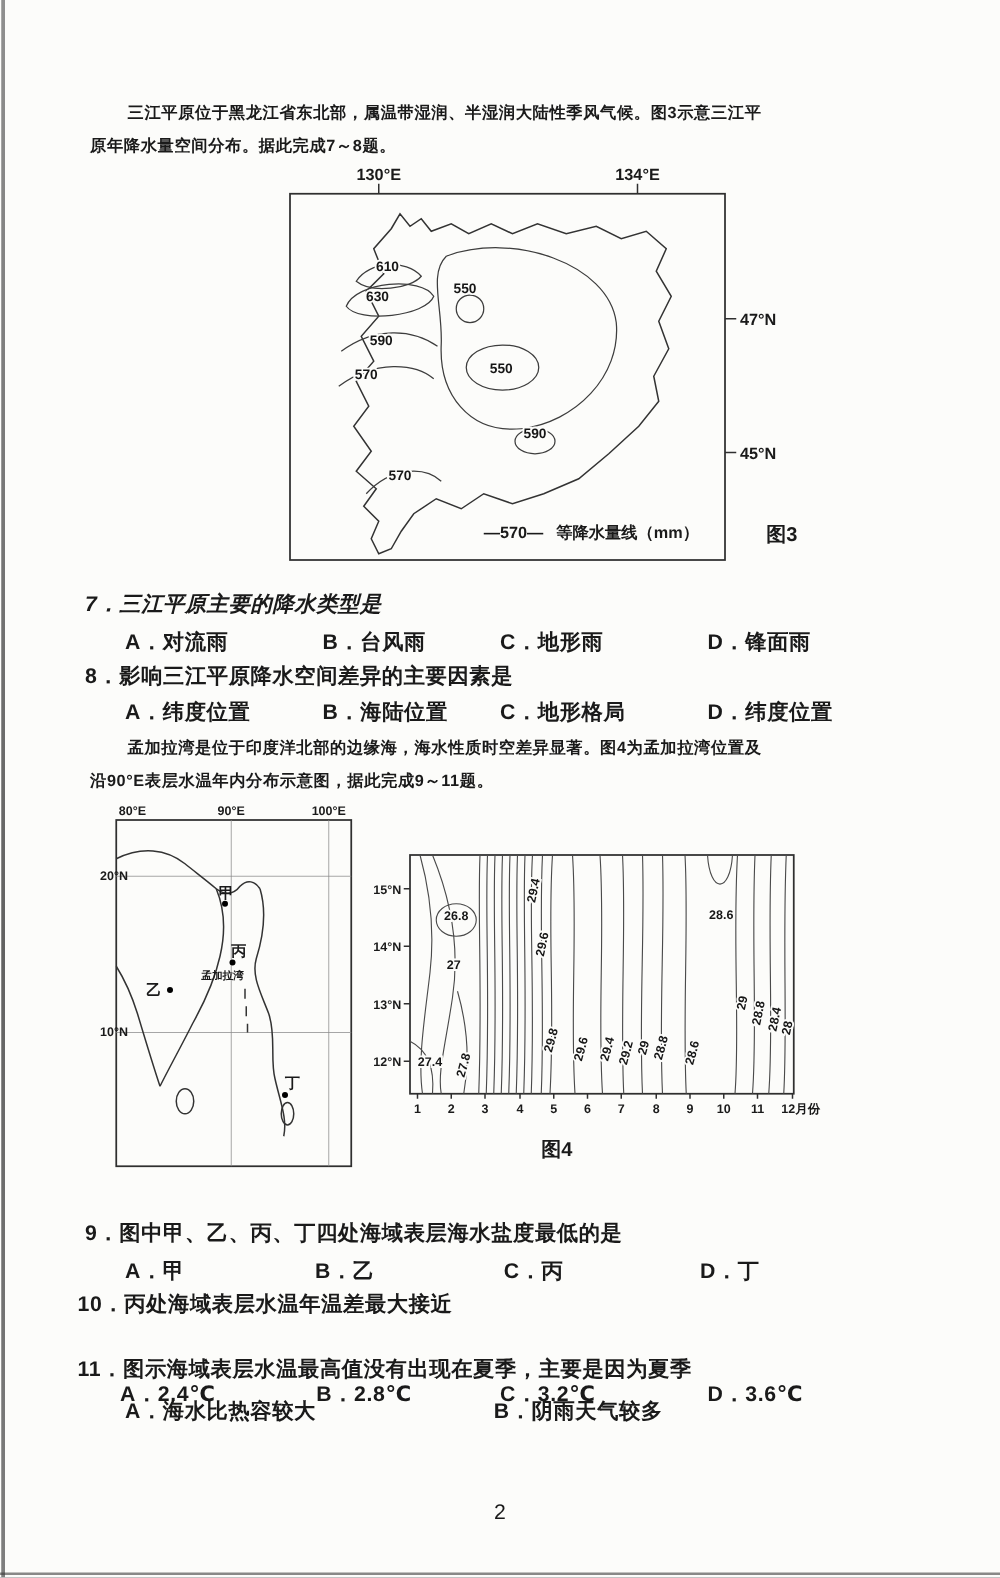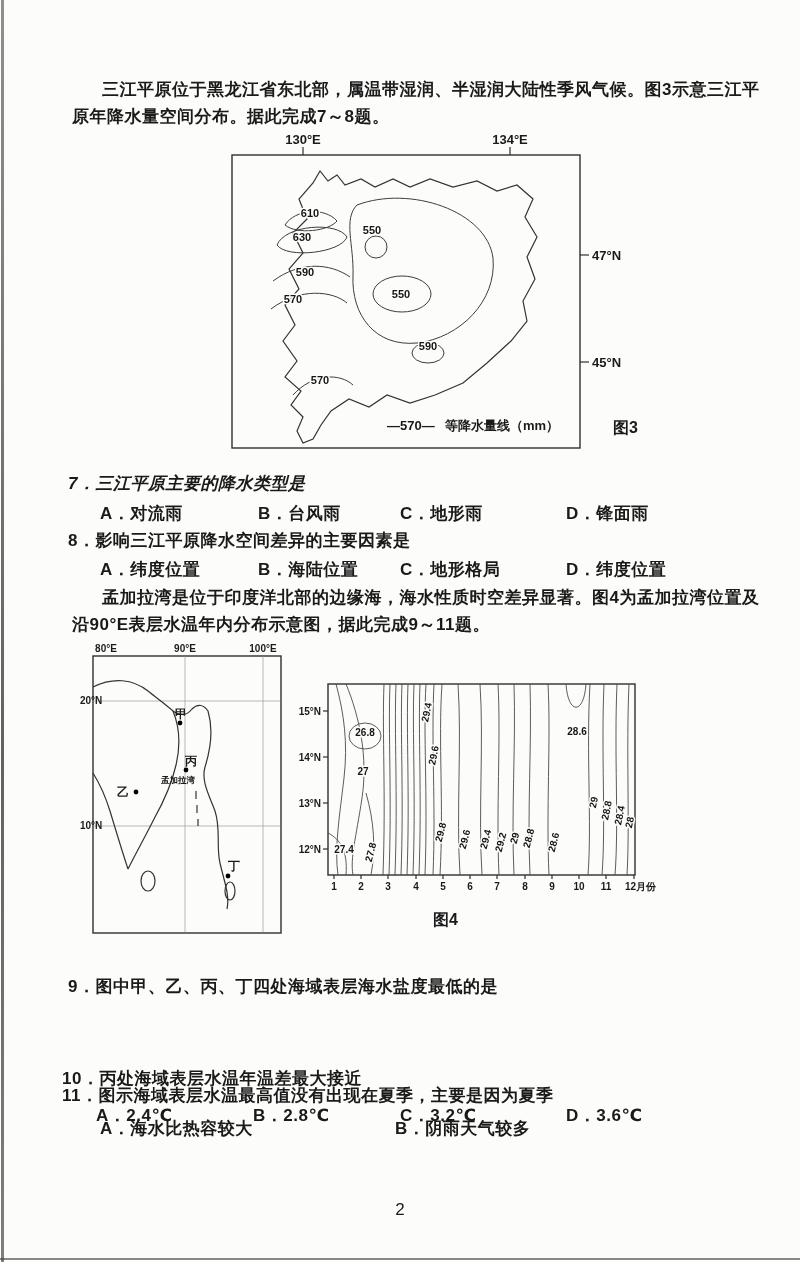--- a/index.html
+++ b/index.html
@@ -7,21 +7,21 @@
   body { font-family:"Liberation Sans","DejaVu Sans",sans-serif; }
   .page {
     position:relative; width:800px; height:1262px; margin:0 auto;
     background:#fcfcfa; color:#1a1a1a; overflow:hidden;
   }
   .scan-edge-left { position:absolute; left:1px; top:0; width:3px; height:100%;
     background:linear-gradient(180deg,#6b6b6b,#2e2e2e 60%,#555); opacity:.75; }
   .scan-edge-bottom { position:absolute; left:0; bottom:2px; width:100%; height:2px;
     background:#3a3a3a; opacity:.6; }
   .abs { position:absolute; }
-  .para .line { font-size:17px; font-weight:700; line-height:27px; letter-spacing:.5px; white-space:nowrap; }
+  .para .line { font-size:13px; font-weight:700; line-height:27px; letter-spacing:.5px; white-space:nowrap; }
   .indent { padding-left:30px; }
   .stem { position:absolute; font-size:17px; font-weight:700; white-space:nowrap; letter-spacing:.5px; }
   .opts { position:absolute; left:0; width:100%; height:26px; }
   .opts span { position:absolute; top:0; font-size:17px; font-weight:700; white-space:nowrap; letter-spacing:.5px; }
   .pagenum { position:absolute; left:0; top:1200px; width:100%; text-align:center;
     font-size:17px; font-weight:400; }
   svg { position:absolute; overflow:visible; }
   svg text { font-family:"Liberation Sans","DejaVu Sans",sans-serif; fill:#1a1a1a; }
   .axis-t { font-size:13px; font-weight:700; }
   .axis-s { font-size:10px; font-weight:700; }
@@ -247,22 +247,28 @@
       <text class="cl" x="545" y="173" text-anchor="middle" transform="rotate(-78 545 173)">28.4</text>
       <text class="cl" x="555" y="180" text-anchor="middle" transform="rotate(-78 555 180)">28</text>
     </g>
 
     <text class="cap" x="355" y="282">图4</text>
   </svg>
 
   <div class="stem" style="left:68px; top:975px;">
     <span>9．</span><span>图中甲、乙、丙、丁四处海域表层海水盐度最低的是</span>
   </div>
-
-  <div class="stem" style="left:62px; top:1032px;margin-top:35px;">
+  <div class="opts" style="top:1005px;">
+    <span style="left:100px">A．甲</span>
+    <span style="left:252px">B．乙</span>
+    <span style="left:403px">C．丙</span>
+    <span style="left:560px">D．丁</span>
+  </div>
+
+  <div class="stem" style="left:62px; top:1032px;">
     <span>10．</span><span>丙处海域表层水温年温差最大接近</span>
   </div>
   <div class="opts" style="top:1060px;margin-top:44px;">
     <span style="left:96px">A．2.4℃</span>
     <span style="left:253px">B．2.8℃</span>
     <span style="left:400px">C．3.2℃</span>
     <span style="left:566px">D．3.6℃</span>
   </div>
 
   <div class="stem" style="left:62px; top:1084px;">

